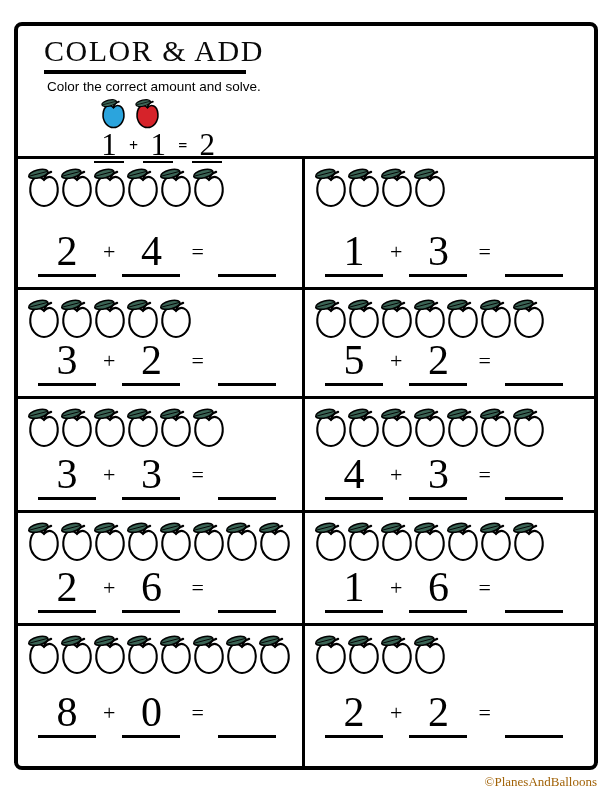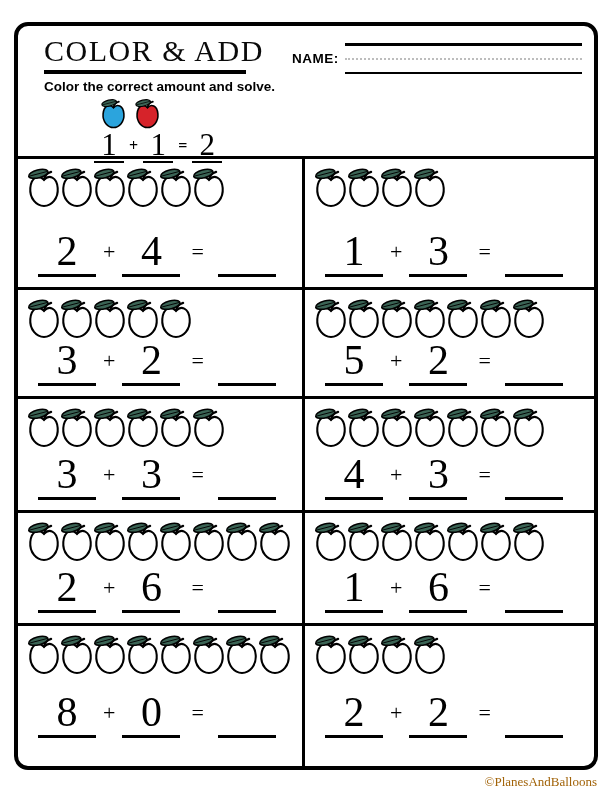--- a/index.html
+++ b/index.html
@@ -1,28 +1,28 @@
 <!DOCTYPE html>
 <html><head>
 <meta charset="utf-8">
 <style>
   * { margin:0; padding:0; box-sizing:border-box; }
   html,body { width:612px; height:793px; background:#fff; overflow:hidden;
               font-family:"Liberation Sans", sans-serif; position:relative; }
 
   .sheet { position:absolute; left:14px; top:22px; width:584px; height:748px;
-           border:4px solid #000; border-radius:14px; display:flex; flex-direction:column;
+           border:4px solid #000; border-radius:8px; display:flex; flex-direction:column;
            background:#fff; }
 
   
   .header { height:130px; flex:none; position:relative; }
   .header-left { position:absolute; left:26px; top:9px; }
   .title { font-family:"Liberation Serif", serif; font-size:30px; letter-spacing:1.5px; color:#0a0a0a; line-height:1.05; }
   .title-rule { height:4px; background:#000; width:202px; margin-top:3px; }
-  .subtitle { font-size:13.5px; font-weight:700; margin-top:5px; color:#000; }
+  .subtitle { font-size:13.5px; font-weight:400; margin-top:5px; color:#000;text-align:center; }
   .example-apples { margin:3px 0 0 56px; display:flex; gap:7px; }
   .example-apples svg { width:27px; height:33px; }
   .example-eq { margin:0 0 0 50px; display:flex; align-items:flex-end; }
   .example-eq .num { font-family:"Liberation Serif", serif; font-size:31px; line-height:0.95;
                      min-width:30px; text-align:center; border-bottom:2.5px solid #000; padding-bottom:2px; }
   .example-eq .op  { font-family:"Liberation Serif", serif; font-size:16px; font-weight:700; margin:0 5px 8px; }
 
   .name-block { position:absolute; right:12px; top:17px; width:290px; display:flex; align-items:center; }
   .name-label { font-size:13.5px; font-weight:700; margin-right:6px; letter-spacing:0.5px; }
   .name-lines { flex:1; }
@@ -80,28 +80,20 @@
         </div>
       <div class="example-eq">
         <span class="num">1</span>
         <span class="op">+</span>
         <span class="num">1</span>
         <span class="op">=</span>
         <span class="num">2</span>
       </div>
     </div>
 
-    <div class="name-block">
-      <span class="name-label">NAME:</span>
-      <div class="name-lines">
-        <div class="nl-solid"></div>
-        <div class="nl-dotted"></div>
-        <div class="nl-solid"></div>
-      </div>
-    </div>
   </div>
 
   <div class="grid">
       <div class="grid-row r1">
         <div class="cell left">
           <div class="apple-row">
             <svg viewBox="0 0 36 46">
               <path d="M18 15 C13 9 4.5 11.5 3.5 23.5 C2.6 34.5 10 42.5 18 42.5 C26 42.5 33.4 34.5 32.5 23.5 C31.5 11.5 23 9 18 15 Z" fill="#FFFFFF" stroke="#000" stroke-width="2.2"></path>
               <path d="M18 14.5 C18.5 11 21 8 25.5 6.5" fill="none" stroke="#000" stroke-width="2.4" stroke-linecap="round"></path>
               <ellipse cx="12" cy="8.5" rx="10.5" ry="4.2" transform="rotate(-14 12 8.5)" fill="#3B6455" stroke="#000" stroke-width="1.6"></ellipse>

